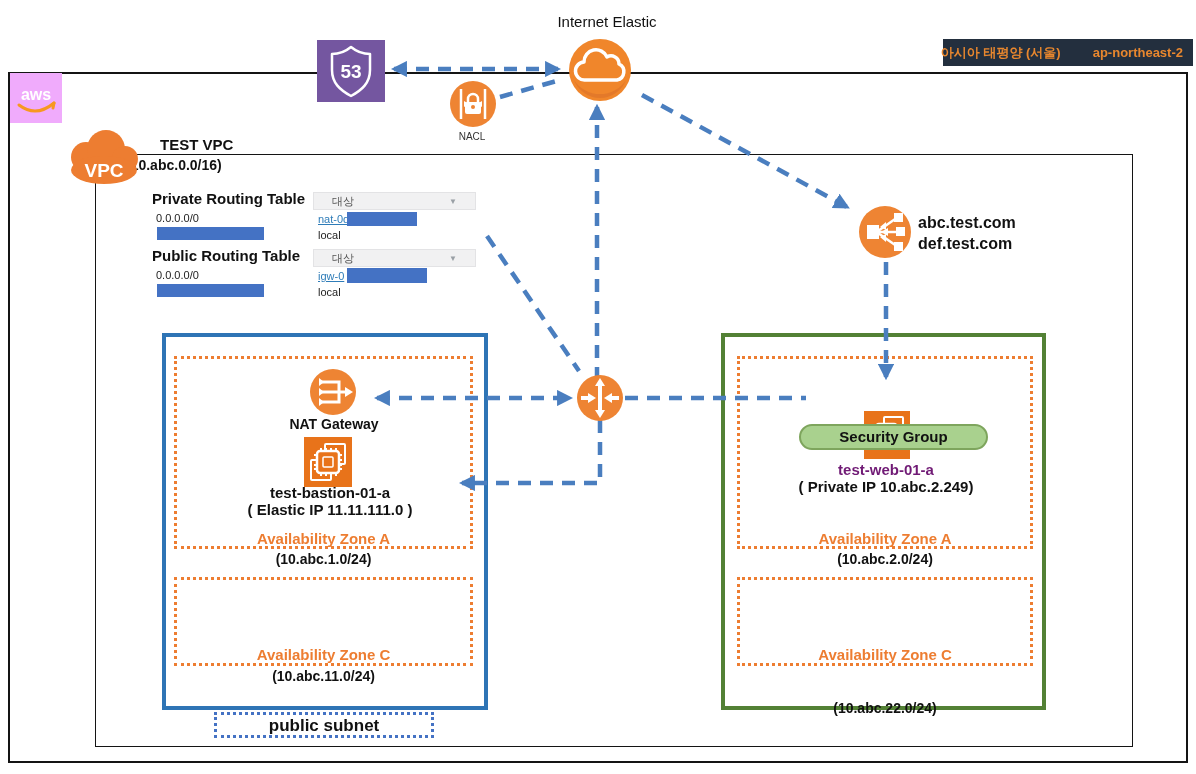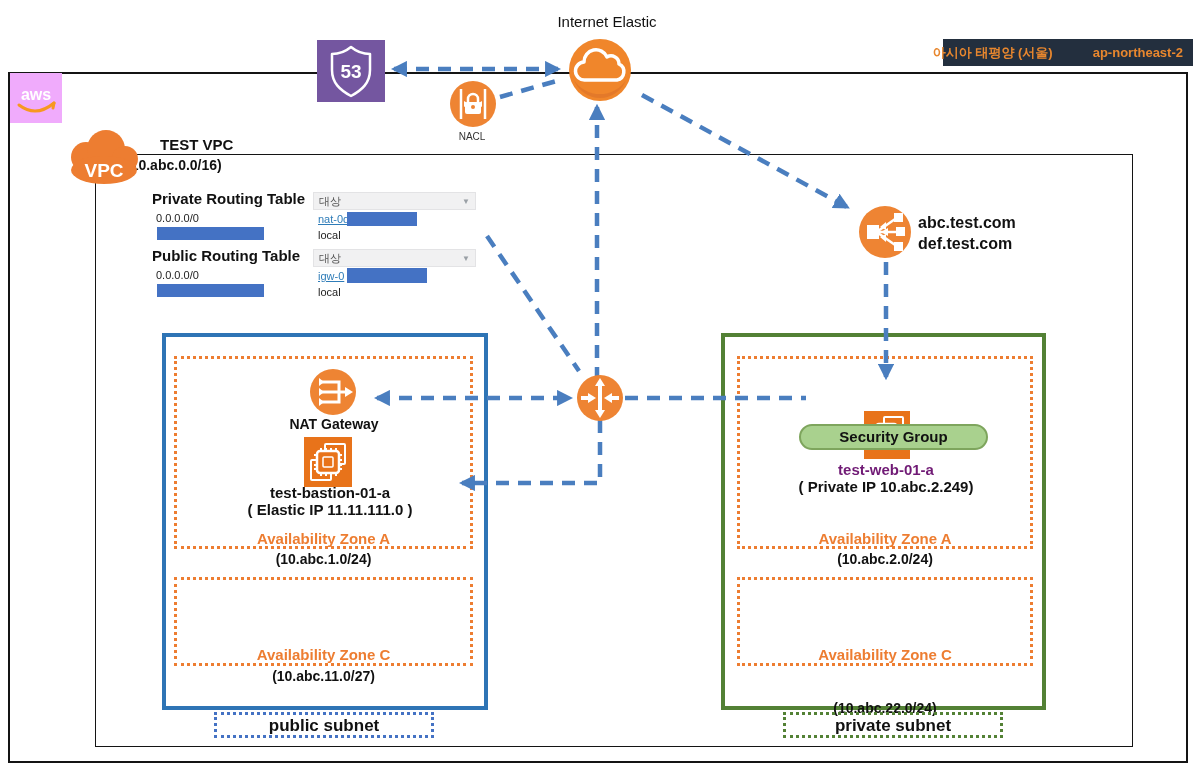--- a/index.html
+++ b/index.html
@@ -6,21 +6,21 @@
   html,body { width:1196px; height:774px; background:#fff; font-family:"Liberation Sans", sans-serif; }
   #page { position:relative; width:1196px; height:774px; background:#fff; overflow:hidden; }
   .abs { position:absolute; }
 
   
   #region-rect { left:8px; top:72px; width:1180px; height:691px; border:2px solid #141414; z-index:1; }
   #vpc-rect { left:95px; top:154px; width:1038px; height:593px; border:1.5px solid #141414; z-index:1; }
 
   #aws-logo { left:10px; top:73px; width:52px; height:50px; background:#f0abfc; z-index:6; }
   #region-badge { left:943px; top:39px; width:250px; height:27px; background:#232F3E; z-index:6;
-                  display:flex; align-items:center; justify-content:flex-end; gap:40px; padding-right:10px; }
+                  display:flex; align-items:center; justify-content:flex-end; gap:32px; padding-right:10px; }
   #region-badge span { color:#E8872E; font-weight:700; font-size:13px; white-space:nowrap; }
 
   
   #vpc-title { left:160px; top:136px; font-size:15px; font-weight:700; color:#111; z-index:6; }
   #vpc-cidr  { left:126px; top:157px; font-size:14px; font-weight:700; color:#111; z-index:6; }
   #vpc-icon  { left:64px; top:124px; width:80px; height:64px; z-index:7; }
 
   
   #igw-label  { left:507px; top:13px; width:200px; text-align:center; font-size:15px; color:#111; z-index:6; }
   #igw-icon   { left:568px; top:38px; width:64px; height:64px; z-index:7; }
@@ -30,21 +30,21 @@
   #hz-icon    { left:858px; top:205px; width:54px; height:54px; z-index:7; }
   #hz-dom1    { left:918px; top:214px; font-size:16px; font-weight:700; color:#111; z-index:6; }
   #hz-dom2    { left:918px; top:235px; font-size:16px; font-weight:700; color:#111; z-index:6; }
   #router-icon{ left:576px; top:374px; width:48px; height:48px; z-index:7; }
 
   
   .rt-title { font-size:15px; font-weight:700; color:#111; z-index:6; }
   #rt-private-title { left:152px; top:190px; }
   #rt-public-title  { left:152px; top:247px; }
   .rt-header { width:163px; height:18px; background:#F1F1F2; border:1px solid #E3E3E5; z-index:4;
-               display:flex; align-items:center; justify-content:space-between; padding:0 5px;
+               display:flex; align-items:center; justify-content:space-between; padding:0 18px;
                font-size:11px; color:#555; }
   #rt-private-header { left:313px; top:192px; }
   #rt-public-header  { left:313px; top:249px; }
   .rt-caret { font-size:8px; color:#9aa0a6; }
   .rt-cell { font-size:11px; color:#222; z-index:4; }
   .rt-link { font-size:11px; color:#2E7CB8; text-decoration:underline; z-index:4; }
   #rtp-dest1 { left:156px; top:212px; }
   #rtp-tgt1  { left:318px; top:213px; }
   #rtp-tgt2  { left:318px; top:229px; }
   #rtu-dest1 { left:156px; top:269px; }
@@ -230,21 +230,21 @@
     <path class="dash" d="M600,420 L600,483 L462,483" marker-end="url(#ah)"></path>
     <line class="dash" x1="487" y1="236" x2="579" y2="371"></line>
   </svg>
 
   <div class="abs" id="public-subnet"></div>
   <div class="abs az-box" id="ps-az-a"></div>
   <div class="abs az-box" id="ps-az-c"></div>
   <div class="abs az-label" id="ps-az-a-label">Availability Zone A</div>
   <div class="abs az-cidr" id="ps-az-a-cidr">(10.abc.1.0/24)</div>
   <div class="abs az-label" id="ps-az-c-label">Availability Zone C</div>
-  <div class="abs az-cidr" id="ps-az-c-cidr">(10.abc.11.0/27)</div>
+  <div class="abs az-cidr" id="ps-az-c-cidr">(10.abc.11.0/24)</div>
 
   <div class="abs" id="nat-icon">
     <svg width="48" height="48" viewBox="0 0 48 48">
       <circle cx="24" cy="24" r="23" fill="#EE8433"></circle>
       <line x1="10" y1="14" x2="24" y2="14" stroke="#fff" stroke-width="3"></line>
       <line x1="10" y1="24" x2="24" y2="24" stroke="#fff" stroke-width="3"></line>
       <line x1="10" y1="34" x2="24" y2="34" stroke="#fff" stroke-width="3"></line>
       <polygon points="10,10 15,14 10,18" fill="#fff"></polygon>
       <polygon points="10,20 15,24 10,28" fill="#fff"></polygon>
       <polygon points="10,30 15,34 10,38" fill="#fff"></polygon>
@@ -299,15 +299,14 @@
     <svg width="46" height="48" viewBox="0 0 46 48">
       <rect x="0" y="0" width="46" height="48" fill="#E8731A"></rect>
       <rect x="20" y="6" width="19" height="19" rx="1" stroke="#fff" stroke-width="2" fill="none"></rect>
       <rect x="12" y="13" width="21" height="21" rx="3" stroke="#fff" stroke-width="2.5" fill="#E8731A"></rect>
     </svg>
   </div>
   <div class="abs" id="sg-pill">Security Group</div>
   <div class="abs" id="web-name">test-web-01-a</div>
   <div class="abs" id="web-ip">( Private IP 10.abc.2.249)</div>
 
-  <div class="abs subnet-tag" id="private-label-box">private subnet</div>
 
 </div>
 
 </body></html>

